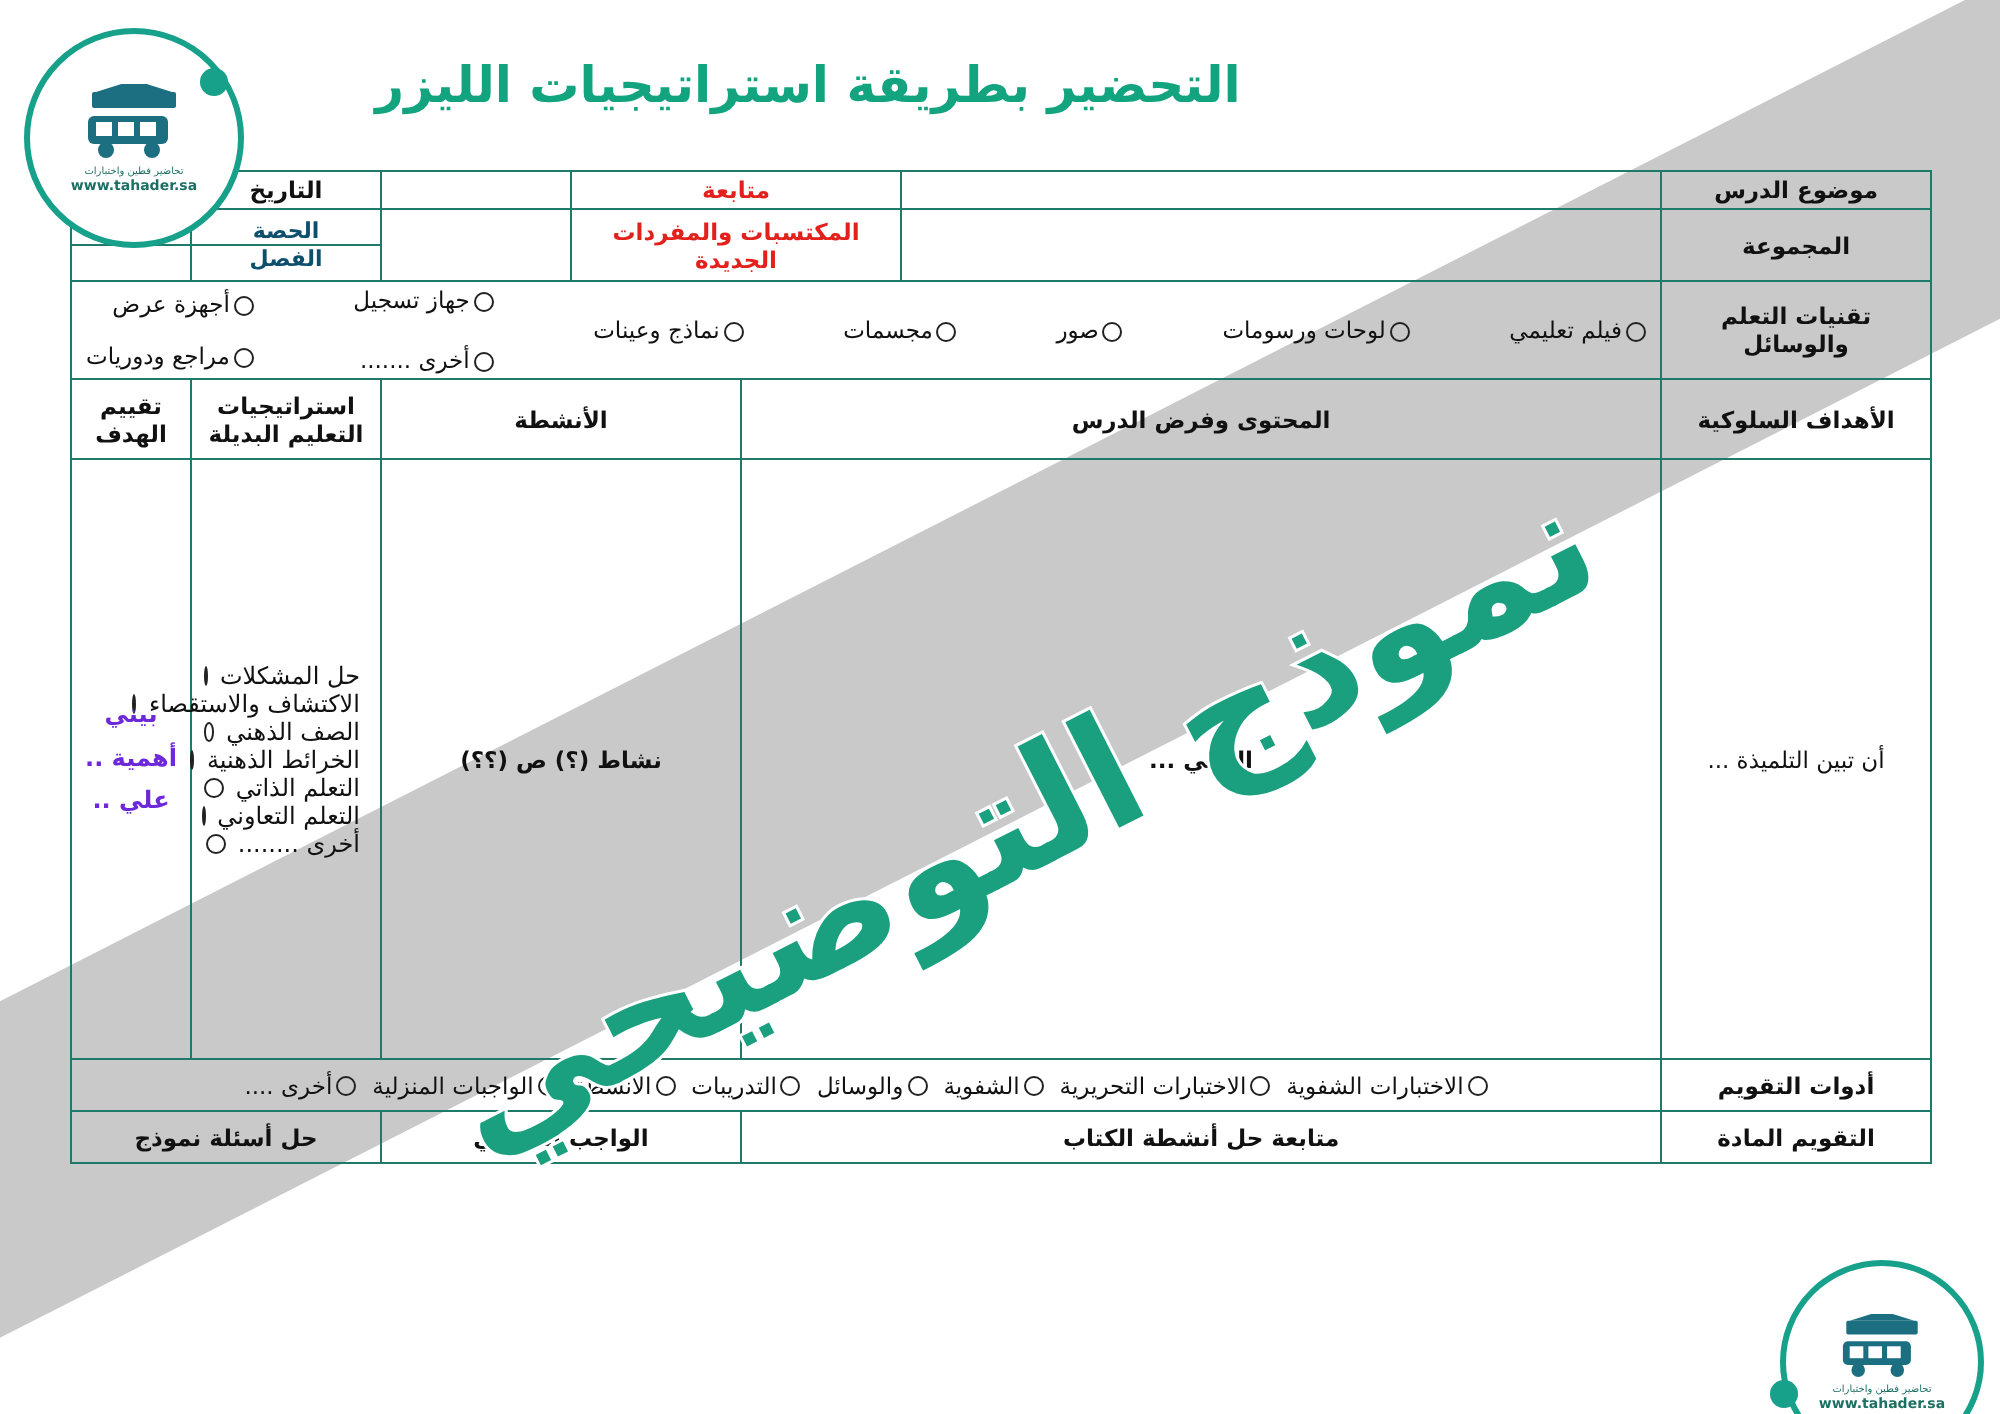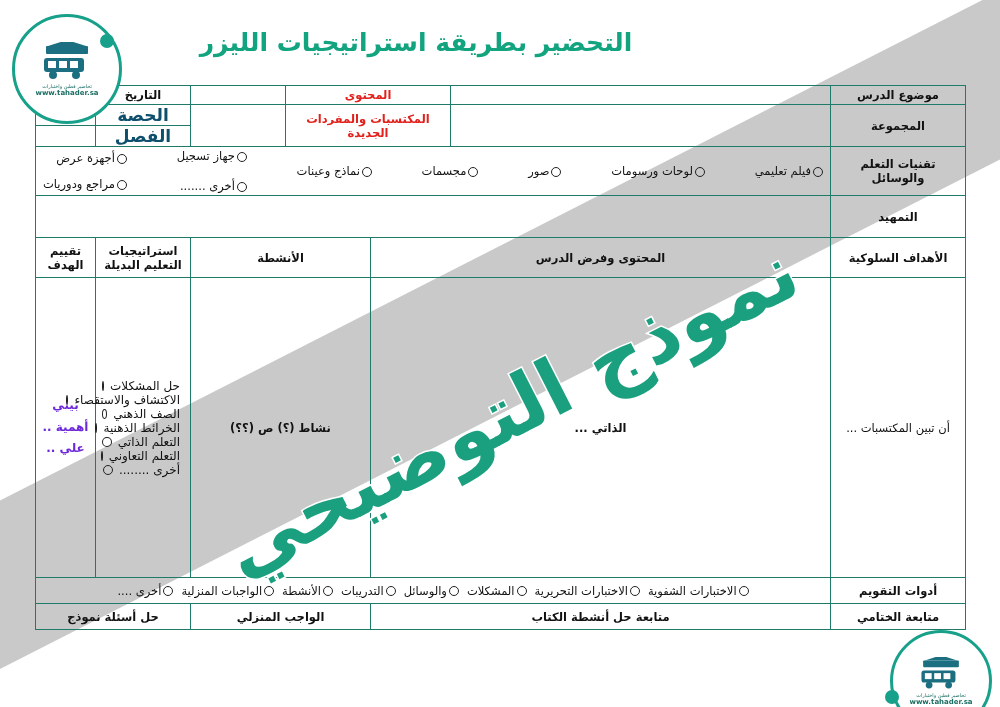--- a/index.html
+++ b/index.html
@@ -49,21 +49,21 @@
     background:#ffffff;
     border:3px solid #17a08a;
     display:flex;flex-direction:column;align-items:center;justify-content:center;
     overflow:hidden;
   }
   .logo-sub{font-size:5px;color:#1c6f63;direction:rtl;margin-top:1px;}
   .logo-url{font-size:7px;color:#1c6f63;font-weight:bold;}
   .logo-dot{position:absolute;width:14px;height:14px;border-radius:50%;background:#17a08a;}
   .title{
     position:absolute;z-index:4;
-    top:28px;left:16px;width:800px;
+    top:28px;left:4px;width:800px;
     text-align:center;
     font-size:25px;font-weight:bold;color:#12a37f;
   }
   table.sheet{
     position:absolute;z-index:2;
     top:85px;left:35px;
     width:930px;
     border-collapse:collapse;
     table-layout:fixed;
     background:transparent;
@@ -71,21 +71,21 @@
   table.sheet td{
     border:1px solid #1f7a6a;
     font-size:11.5px;
     color:#111;
     padding:2px 4px;
     vertical-align:middle;
     text-align:center;
     background:transparent;
   }
   .lbl{font-weight:bold;color:#0d4f6c;font-size:12px;text-align:center;}
-  .hdr{font-weight:bold;color:#0d4f6c;font-size:17px;text-align:center;}
+  .hdr{font-weight:bold;color:#0d4f6c;font-size:11px;text-align:center;}
   .redsm{color:#e2211c;font-weight:bold;font-size:11.5px;}
   .opt{display:inline-block;white-space:nowrap;font-size:11.5px;margin:0 3px;}
   .circ{
     display:inline-block;width:8px;height:8px;border:1px solid #222;border-radius:50%;
     vertical-align:middle;margin-left:2px;
   }
   .mediarow td{padding:4px 6px;}
   .strat-list{display:flex;flex-direction:column;padding:8px 10px 8px 4px;}
   .strat-item{display:flex;align-items:center;gap:6px;font-size:12px;white-space:nowrap;}
   .strat-item .circ{order:2;}
@@ -142,21 +142,21 @@
     <col style="width:85px">
     <col style="width:95px">
     <col style="width:95px">
     <col style="width:60px">
   </colgroup>
 
   <tbody>
       <tr>
     <td class="lbl">موضوع الدرس</td>
     <td colspan="3">&nbsp;</td>
-    <td colspan="2" class="hdr" style="color:#e2211c;">المحتوى</td>
+    <td colspan="2" class="hdr" style="color:#e2211c;">متابعة</td>
     <td>&nbsp;</td>
     <td class="hdr">التاريخ</td>
     <td>&nbsp;</td>
   </tr>
 
   <tr>
     <td class="lbl">المجموعة</td>
     <td colspan="3">&nbsp;</td>
     <td colspan="2" class="hdr" style="color:#e2211c;">المكتسبات والمفردات الجديدة</td>
     <td rowspan="1">&nbsp;</td>
@@ -184,35 +184,31 @@
         </div>
         <span class="opt"><span class="circ"></span><span>نماذج وعينات</span></span>
         <span class="opt"><span class="circ"></span><span>مجسمات</span></span>
         <span class="opt"><span class="circ"></span><span>صور</span></span>
         <span class="opt"><span class="circ"></span><span>لوحات ورسومات</span></span>
         <span class="opt"><span class="circ"></span><span>فيلم تعليمي</span></span>
       </div>
     </td>
   </tr>
 
-  <tr style="height:42px;">
-    <td class="lbl">التمهيد</td>
-    <td colspan="8">&nbsp;</td>
-  </tr>
 
   <tr style="height:40px;">
     <td class="lbl">الأهداف السلوكية</td>
     <td colspan="4" class="hdr">المحتوى وفرض الدرس</td>
     <td colspan="2" class="hdr">الأنشطة</td>
     <td class="hdr">استراتيجيات التعليم البديلة</td>
     <td class="hdr">تقييم الهدف</td>
   </tr>
 
   <tr style="height:300px;">
-    <td class="vert-mid">أن تبين المكتسبات ...</td>
+    <td class="vert-mid">أن تبين التلميذة ...</td>
     <td colspan="4" class="vert-mid redsm">الذاتي ...</td>
     <td colspan="2" class="vert-mid redsm">نشاط (؟) ص (؟؟)</td>
     <td style="padding:0;">
       <div class="strat-list">
         <div class="strat-item">
               <span class="circ"></span>
               <span>حل المشكلات</span>
             </div>
         <div class="strat-item">
               <span class="circ"></span>
@@ -247,32 +243,32 @@
       </div>
     </td>
   </tr>
 
   <tr style="height:26px;">
     <td class="lbl">أدوات التقويم</td>
     <td colspan="8">
       <div class="assess-line">
         <span class="opt"><span class="circ"></span><span>الاختبارات الشفوية</span></span>
         <span class="opt"><span class="circ"></span><span>الاختبارات التحريرية</span></span>
-        <span class="opt"><span class="circ"></span><span>المشكلات</span></span>
+        <span class="opt"><span class="circ"></span><span>الشفوية</span></span>
         <span class="opt"><span class="circ"></span><span>والوسائل</span></span>
         <span class="opt"><span class="circ"></span><span>التدريبات</span></span>
         <span class="opt"><span class="circ"></span><span>الأنشطة</span></span>
         <span class="opt"><span class="circ"></span><span>الواجبات المنزلية</span></span>
         <span class="opt"><span class="circ"></span><span>أخرى ....</span></span>
       </div>
     </td>
   </tr>
 
   <tr style="height:26px;">
-    <td class="lbl">متابعة الختامي</td>
+    <td class="lbl">التقويم المادة</td>
     <td colspan="4" class="redsm">متابعة حل أنشطة الكتاب</td>
     <td colspan="2" class="redsm">الواجب المنزلي</td>
     <td colspan="2" class="redsm">حل أسئلة نموذج</td>
   </tr>
 </tbody>
   </table>
 
 <div class="watermark-text">نموذج التوضيحي</div>
 
 </body></html>

